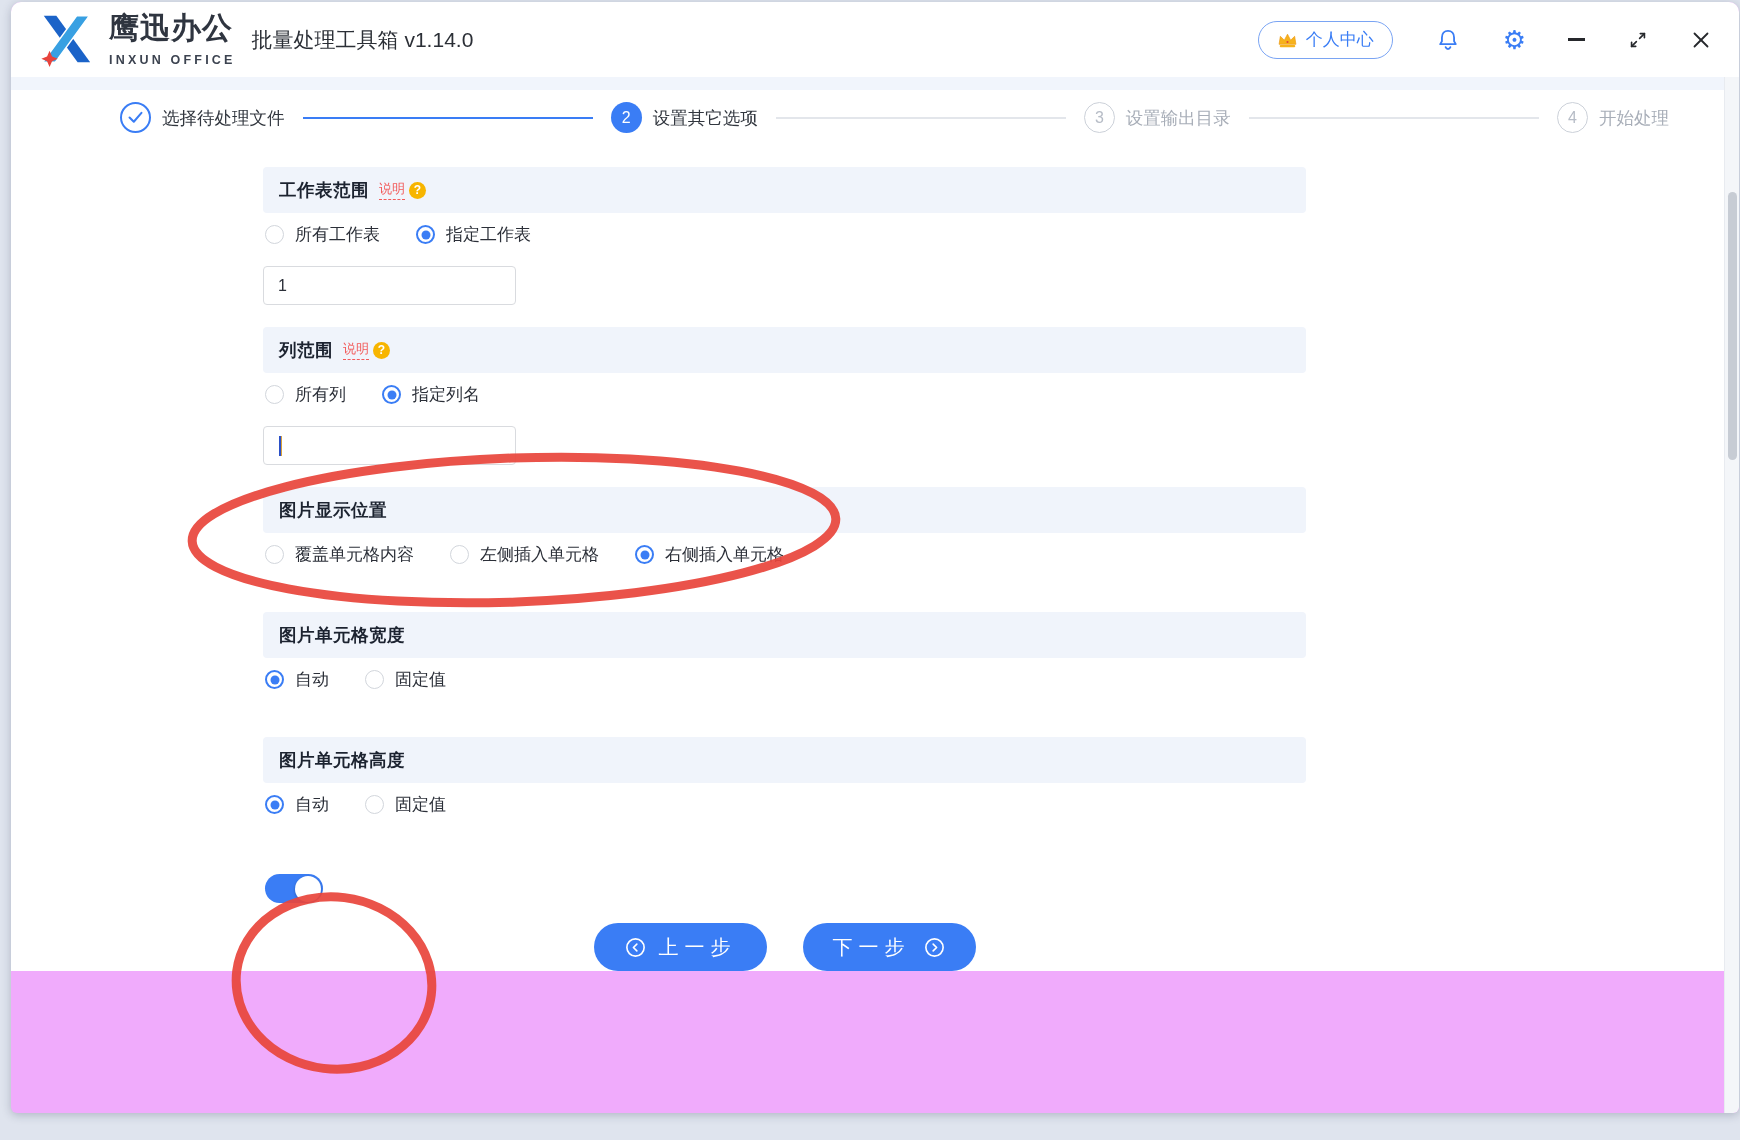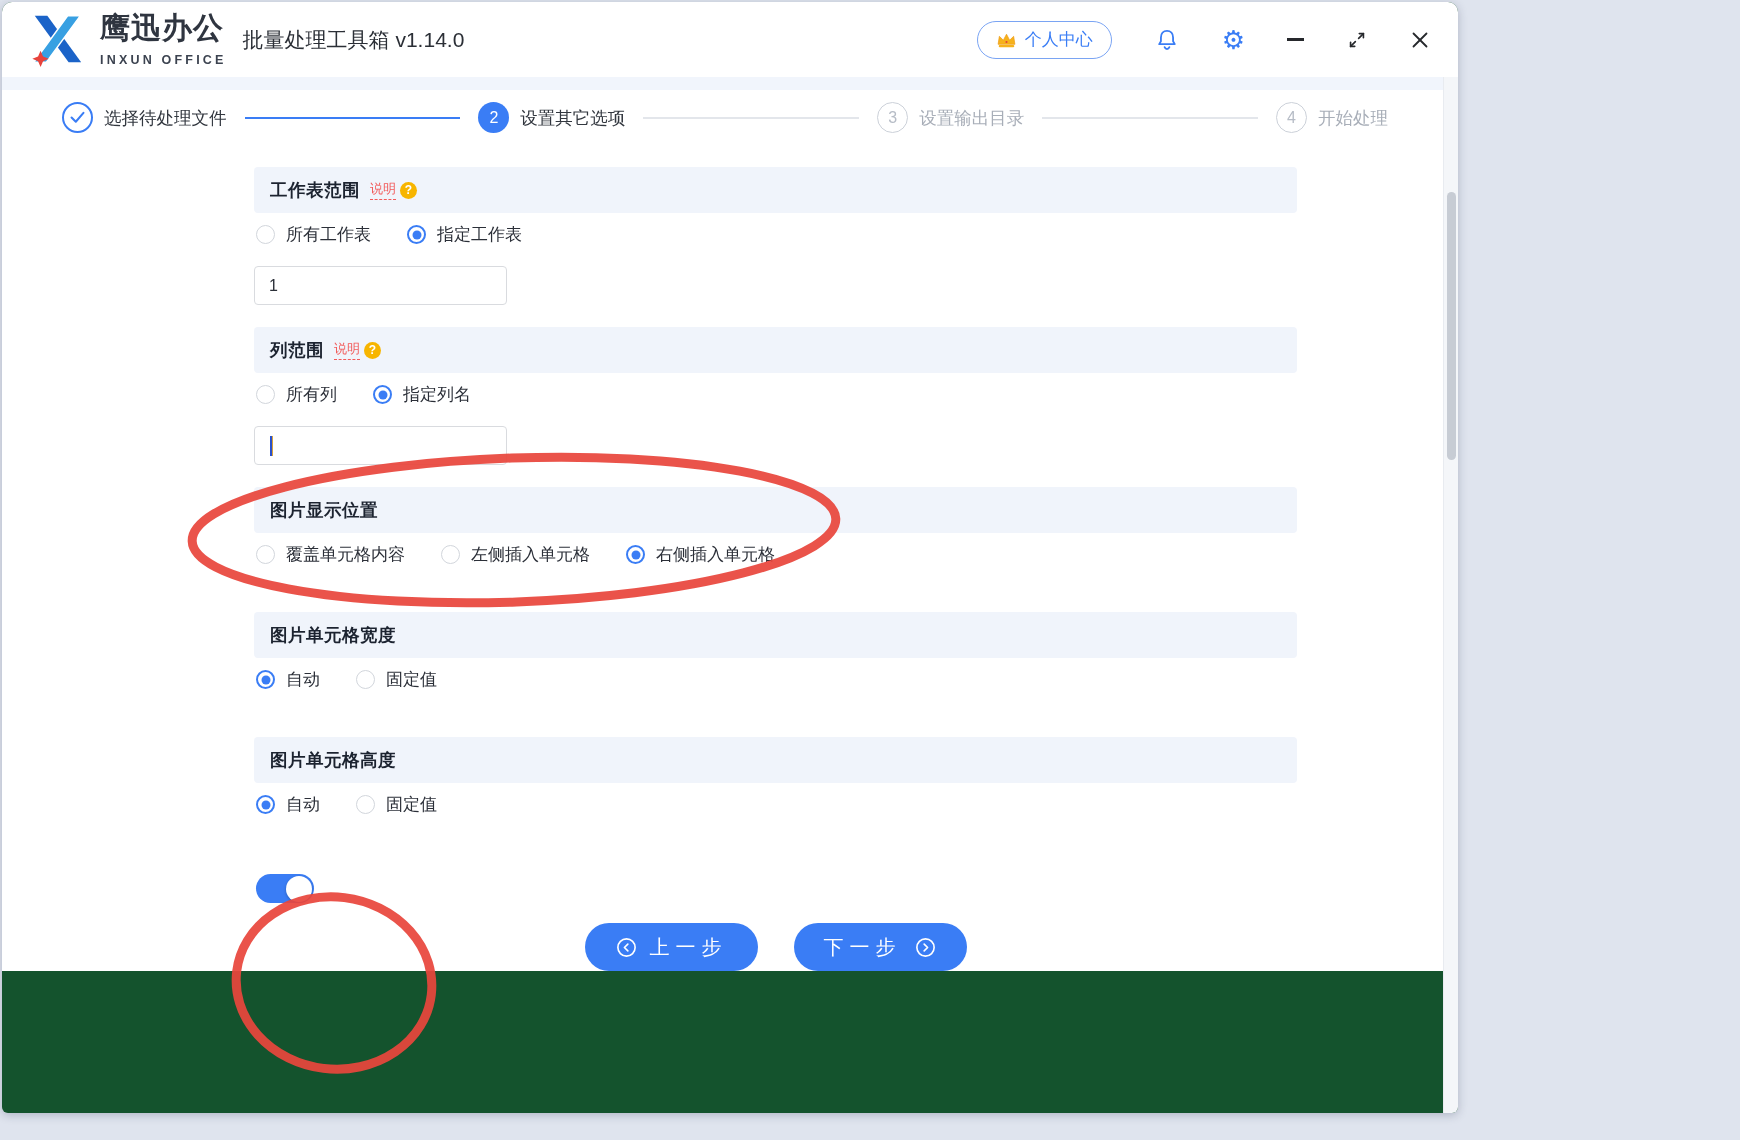--- a/index.html
+++ b/index.html
@@ -1,21 +1,21 @@
 <!DOCTYPE html>
 <html><head>
 <meta charset="utf-8">
 <style>
   * { margin:0; padding:0; box-sizing:border-box; }
   html,body { width:1740px; height:1140px; }
   body { font-family:"Liberation Sans","DejaVu Sans",sans-serif; background:#dfe4ee; overflow:hidden; }
 
   .desktop { position:relative; width:1740px; height:1140px; }
-  .window { position:absolute; left:2px; top:2px; width:1456px; height:1111px;
-            background:#14532d; border-radius:10px 10px 6px 6px; box-shadow:0 2px 10px rgba(30,40,70,.25);
+  .window { position:absolute; left:11px; top:2px; width:1728px; height:1111px;
+            background:#f0abfc; border-radius:10px 10px 6px 6px; box-shadow:0 2px 10px rgba(30,40,70,.25);
             overflow:hidden; }
 
   
   .titlebar { position:relative; height:75px; display:flex; align-items:center; padding:0 24px; background:#fff; }
   .logo-group { display:flex; align-items:center; gap:12px; }
   .brand-stack { display:flex; flex-direction:column; line-height:1.05; }
   .brand-cn { font-size:30px; font-weight:800; color:#2f3540; letter-spacing:1px; }
   .brand-en { font-size:12.5px; font-weight:700; color:#3c4350; letter-spacing:3.2px; margin-top:11px; }
   .app-title { margin-left:16px; font-size:21px; color:#2b2f36; }
   .search-select { margin-left:46px; width:450px; height:40px; border:1px solid #e3e5e9; border-radius:21px;
@@ -24,21 +24,21 @@
   .tb-right { margin-left:auto; display:flex; align-items:center; }
   .user-center { display:flex; align-items:center; gap:8px; height:38px; padding:0 18px;
                  border:1px solid #7aa4f3; border-radius:19px; color:#3a7df5; font-size:17px; cursor:pointer; background:#fff;}
   .tb-icon { margin-left:42px; display:flex; align-items:center; justify-content:center; cursor:pointer; }
   .gear-glyph { font-family:"DejaVu Sans",sans-serif; font-size:26px; color:#3a7df5; line-height:1; }
   .min-bar { width:17px; height:2.4px; background:#26282c; }
   .top-strip { height:13px; background:#f1f5fc; }
 
   
   .body-area { position:relative; background:#fff; }
-  .steps-row { display:flex; align-items:center; padding:12px 70px 10px 60px; }
+  .steps-row { display:flex; align-items:center; padding:12px 70px 10px 109px; }
   .step { display:flex; align-items:center; gap:11px; flex:0 0 auto; }
   .step-circle { width:31px; height:31px; border-radius:50%; display:flex; align-items:center; justify-content:center;
                  font-size:16px; flex:0 0 auto; }
   .step.done .step-circle { border:2px solid #3a7df5; background:#fff; }
   .step.active .step-circle { background:#3a7df5; color:#fff; }
   .step.pending .step-circle { border:1.6px solid #ccd1d9; color:#b6bcc6; background:#fff; }
   .step-label { font-size:17.5px; color:#32373f; white-space:nowrap; }
   .step.pending .step-label { color:#a8aeb8; }
   .conn { flex:1 1 auto; height:2px; background:#e3e6eb; margin:0 18px; }
   .conn.blue { background:#3a7df5; }

